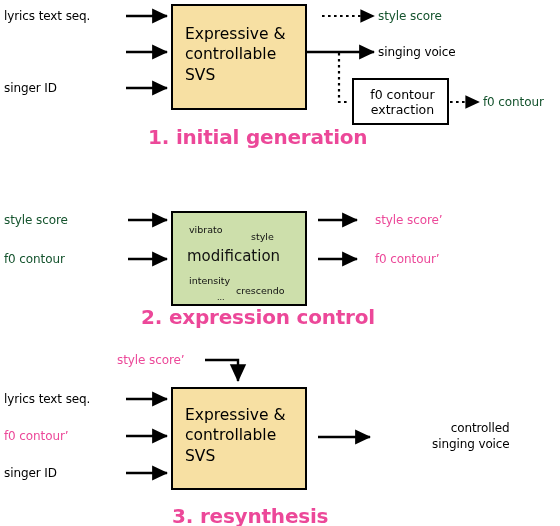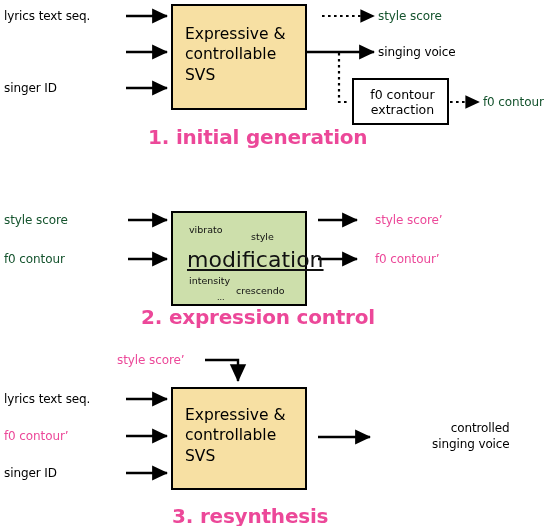--- a/index.html
+++ b/index.html
@@ -61,21 +61,21 @@
   .box-title-sm {
     font-size: 12.5px;
     line-height: 1.2;
     text-align: center;
     color: #000;
     white-space: pre-line;
   }
 
   
   .wc { position: absolute; color: #111; white-space: nowrap; }
-  .wc-big { font-size: 22px; text-decoration: underline; }
+  .wc-big { font-size: 15px; }
   .wc-sm  { font-size: 9.5px; }
   .wc-xs  { font-size: 8px; }
 
   
   svg.arrows {
     position: absolute;
     left: 0; top: 0;
     width: 560px; height: 526px;
     pointer-events: none;
   }

